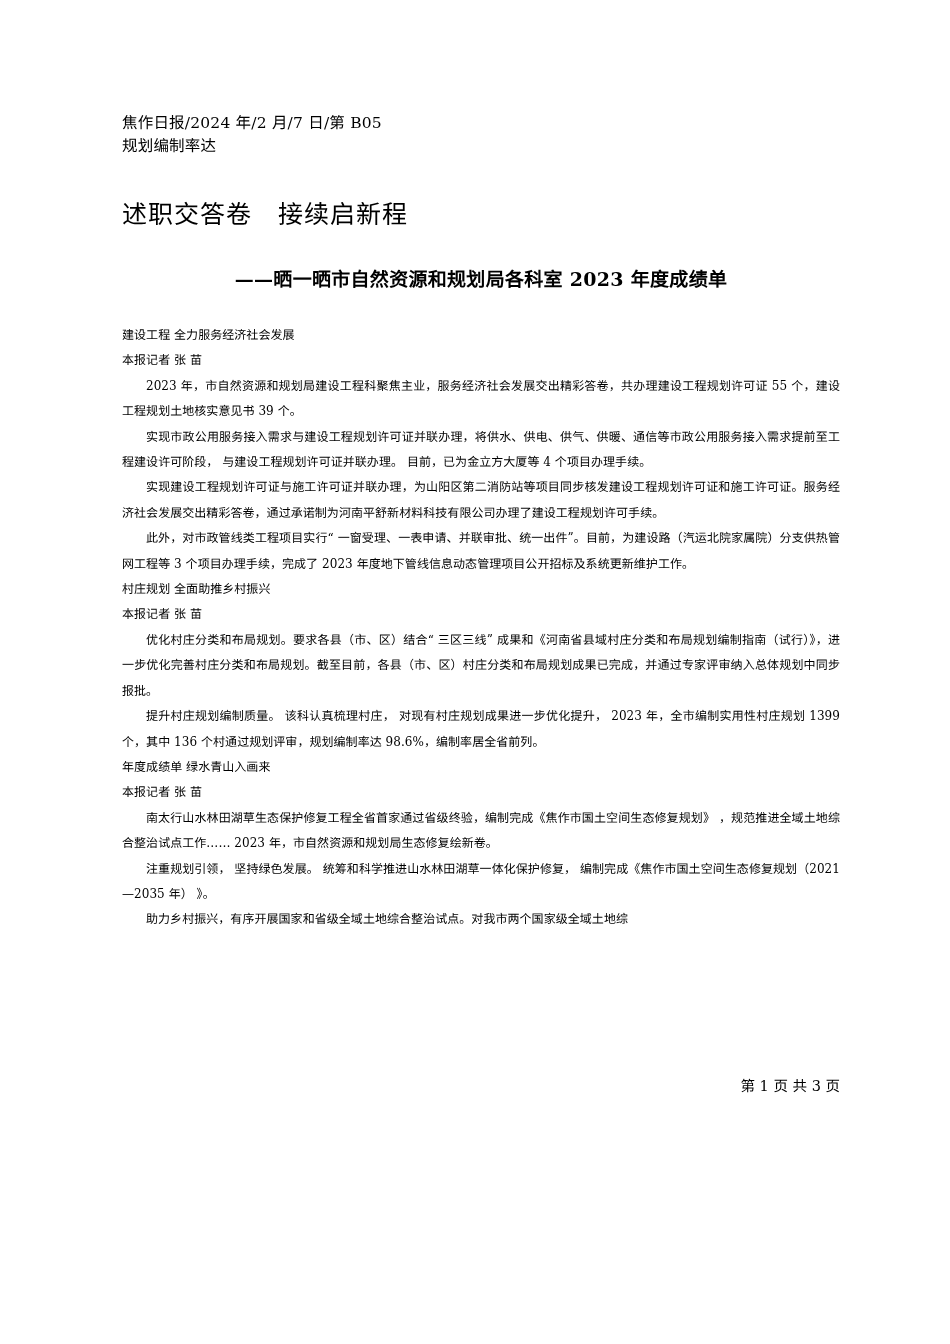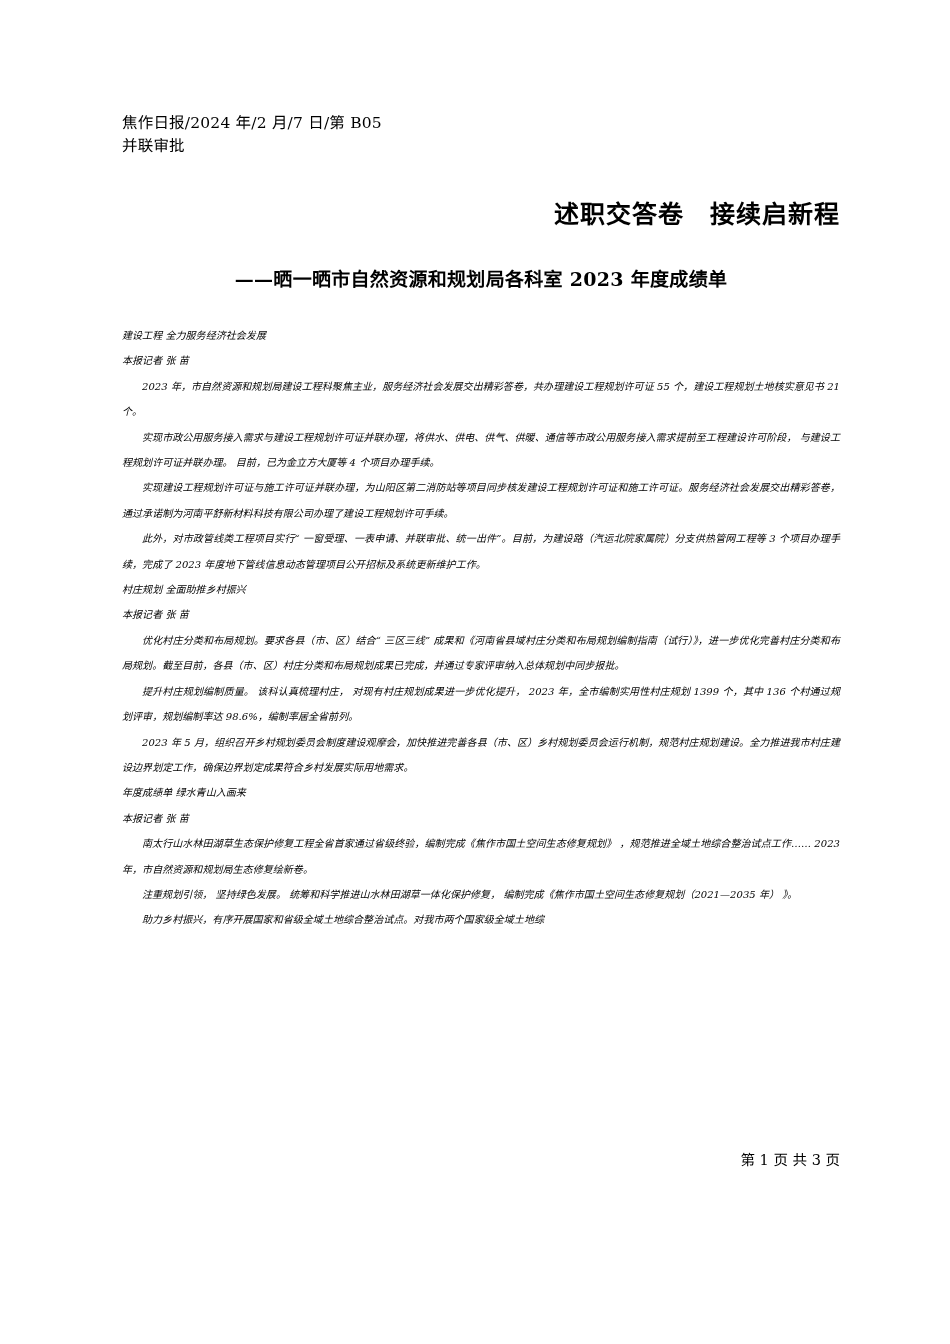--- a/index.html
+++ b/index.html
@@ -31,96 +31,94 @@
   .source {
     font-size: 15.5px;
     line-height: 23px;
     text-align: left;
     letter-spacing: 0.2px;
   }
 
   
   .headline {
     margin-top: 40px;
-    text-align: right;
+    text-align: left;
     font-size: 25px;
-    font-weight: bold;
+    font-weight: normal;
     line-height: 34px;
     letter-spacing: 1px;
   }
 
   
   .subhead {
     margin-top: 33px;
     text-align: center;
     font-size: 19px;
     font-weight: bold;
     line-height: 28px;
     letter-spacing: 0.3px;
   }
 
   
   .body {
     margin-top: 30px;
   }
   .para {
-    font-size: 10px;
+    font-size: 12px;
     line-height: 25.4px;
     text-align: justify;
     text-justify: inter-ideograph;
     text-indent: 2em;
     margin: 0;
     letter-spacing: 0.05px;
-    font-style: italic;
   }
   .para.noindent {
     text-indent: 0;
   }
 
   
   .footer {
     position: absolute;
     left: 0;
     right: 110px;
-    top: 1150px;
+    top: 1076px;
     text-align: right;
     font-size: 14.5px;
     line-height: 20px;
   }
 </style>
 </head>
 <body>
 
 <div class="page">
 
   <div class="content">
 
     <div class="source">
       <div>焦作日报/2024 年/2 月/7 日/第  B05</div>
-      <div>并联审批</div>
+      <div>规划编制率达</div>
     </div>
 
     <h1 class="headline">述职交答卷　接续启新程</h1>
 
     <h2 class="subhead">——晒一晒市自然资源和规划局各科室 2023 年度成绩单</h2>
 
     <div class="body">
 
       <p class="para noindent">建设工程 全力服务经济社会发展</p>
       <p class="para noindent">本报记者 张 苗</p>
-      <p class="para">2023 年，市自然资源和规划局建设工程科聚焦主业，服务经济社会发展交出精彩答卷，共办理建设工程规划许可证 55 个，建设工程规划土地核实意见书 21 个。</p>
+      <p class="para">2023 年，市自然资源和规划局建设工程科聚焦主业，服务经济社会发展交出精彩答卷，共办理建设工程规划许可证 55 个，建设工程规划土地核实意见书 39 个。</p>
       <p class="para">实现市政公用服务接入需求与建设工程规划许可证并联办理，将供水、供电、供气、供暖、通信等市政公用服务接入需求提前至工程建设许可阶段， 与建设工程规划许可证并联办理。 目前，已为金立方大厦等 4 个项目办理手续。</p>
       <p class="para">实现建设工程规划许可证与施工许可证并联办理，为山阳区第二消防站等项目同步核发建设工程规划许可证和施工许可证。服务经济社会发展交出精彩答卷，通过承诺制为河南平舒新材料科技有限公司办理了建设工程规划许可手续。</p>
       <p class="para">此外，对市政管线类工程项目实行“ 一窗受理、一表申请、并联审批、统一出件”。目前，为建设路（汽运北院家属院）分支供热管网工程等 3 个项目办理手续，完成了 2023 年度地下管线信息动态管理项目公开招标及系统更新维护工作。</p>
 
       <p class="para noindent">村庄规划 全面助推乡村振兴</p>
       <p class="para noindent">本报记者 张 苗</p>
       <p class="para">优化村庄分类和布局规划。要求各县（市、区）结合“ 三区三线” 成果和《河南省县域村庄分类和布局规划编制指南（试行）》，进一步优化完善村庄分类和布局规划。截至目前，各县（市、区）村庄分类和布局规划成果已完成，并通过专家评审纳入总体规划中同步报批。</p>
       <p class="para">提升村庄规划编制质量。 该科认真梳理村庄， 对现有村庄规划成果进一步优化提升， 2023 年，全市编制实用性村庄规划 1399 个，其中 136 个村通过规划评审，规划编制率达 98.6%，编制率居全省前列。</p>
-      <p class="para">2023 年 5 月，组织召开乡村规划委员会制度建设观摩会，加快推进完善各县（市、区）乡村规划委员会运行机制，规范村庄规划建设。全力推进我市村庄建设边界划定工作，确保边界划定成果符合乡村发展实际用地需求。</p>
 
       <p class="para noindent">年度成绩单 绿水青山入画来</p>
       <p class="para noindent">本报记者 张 苗</p>
       <p class="para">南太行山水林田湖草生态保护修复工程全省首家通过省级终验，编制完成《焦作市国土空间生态修复规划》 ，规范推进全域土地综合整治试点工作…… 2023 年，市自然资源和规划局生态修复绘新卷。</p>
       <p class="para">注重规划引领， 坚持绿色发展。 统筹和科学推进山水林田湖草一体化保护修复， 编制完成《焦作市国土空间生态修复规划（2021—2035 年） 》。</p>
       <p class="para">助力乡村振兴，有序开展国家和省级全域土地综合整治试点。对我市两个国家级全域土地综</p>
 
     </div>
   </div>
 

